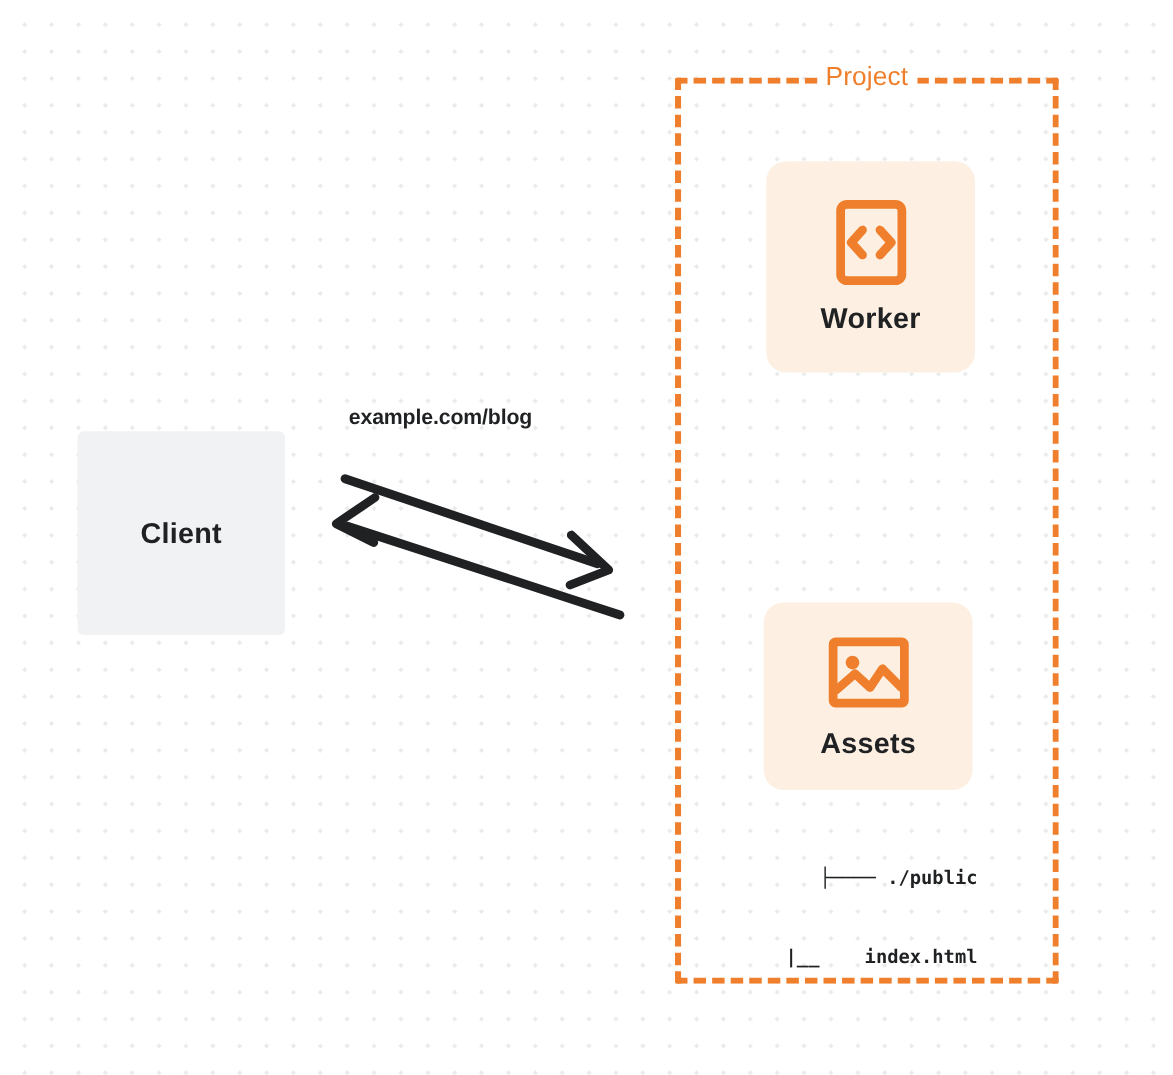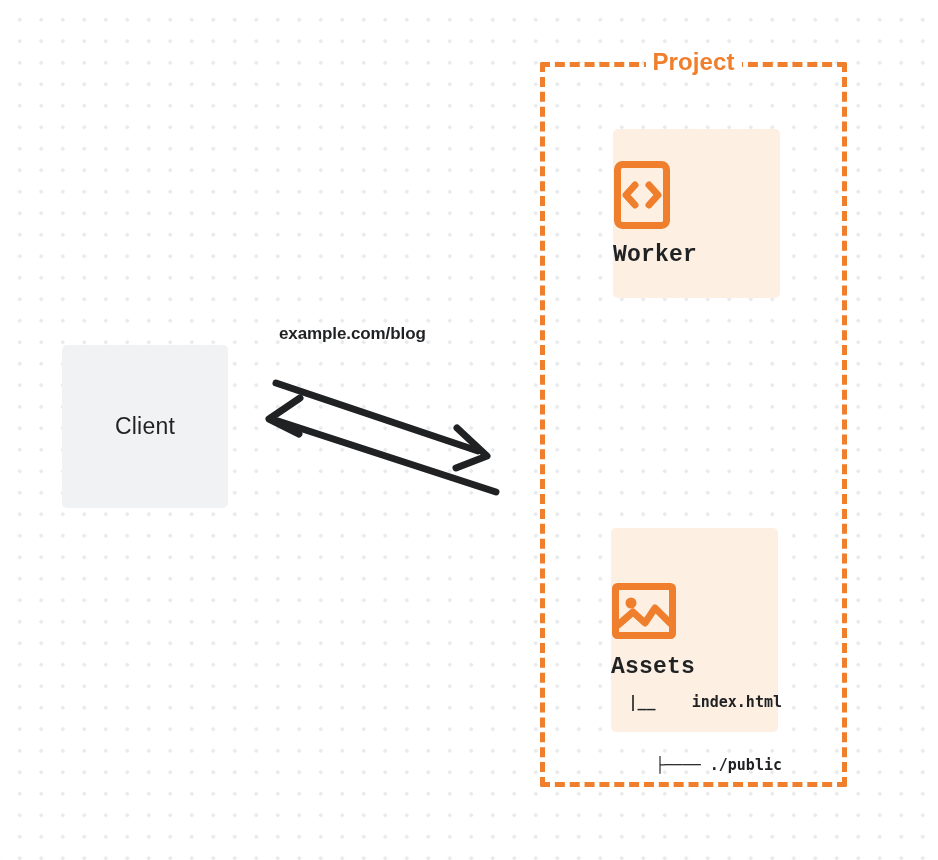--- a/index.html
+++ b/index.html
@@ -29,21 +29,21 @@
     width: 166px;
     height: 163px;
     background: #f1f2f4;
     border-radius: 5px;
     display: flex;
     align-items: center;
     justify-content: center;
   }
   #client-node .node-label {
     font-size: 23px;
-    font-weight: normal;
+    font-weight: bold;
     color: #1f2123;
     letter-spacing: 0.2px;
   }
 
   
   #request-label {
     position: absolute;
     left: 279px;
     top: 324px;
     font-size: 17px;
@@ -74,49 +74,48 @@
     box-sizing: border-box;
     border-radius: 2px;
   }
   #project-title {
     position: absolute;
     left: 50%;
     top: -5px;
     transform: translate(-50%, -50%);
     background: #ffffff;
     padding: 0 7px;
-    font-size: 24px;
-    font-weight: bold;
+    font-size: 21px;
+    font-weight: normal;
     color: #ef7f2c;
     white-space: nowrap;
     letter-spacing: 0.1px;
   }
 
   
   .card {
     position: absolute;
     background: #fdf0e3;
-    border-radius: 5px;
+    border-radius: 16px;
     display: flex;
     flex-direction: column;
+    align-items: center;
     justify-content: center;
-    font-family: Liberation Mono, monospace;
   }
   #worker-node {
     left: 613px;
     top: 129px;
     width: 167px;
     height: 169px;
   }
   #assets-node {
     left: 611px;
     top: 482px;
     width: 167px;
-    height: 204px;
-    margin-top: 46px;
+    height: 150px;
   }
   .card .card-icon {
     line-height: 0;
     margin-bottom: 12px;
   }
   .card .card-label {
     font-size: 23px;
     font-weight: bold;
     color: #1f2123;
     letter-spacing: 0.2px;
@@ -184,18 +183,18 @@
       <svg width="66" height="62" viewBox="0 0 66 62">
         <rect x="4.5" y="6.5" width="57" height="49" rx="2" ry="2" fill="none" stroke="#ef7f2c" stroke-width="7"></rect>
         <circle cx="20" cy="23" r="5.5" fill="#ef7f2c"></circle>
         <polyline points="7,45 22,32 34,43 44,28 59,43" fill="none" stroke="#ef7f2c" stroke-width="7" stroke-linecap="round" stroke-linejoin="round"></polyline>
       </svg>
     </span>
     <span class="card-label">Assets</span>
   </div>
 
   <div id="assets-file-tree">
+    <span class="tree-row">├──── ./public</span>
     <span class="tree-row">  |__    index.html</span>
-    <span class="tree-row">├──── ./public</span>
     
   </div>
 
 </div>
 
 </body></html>

